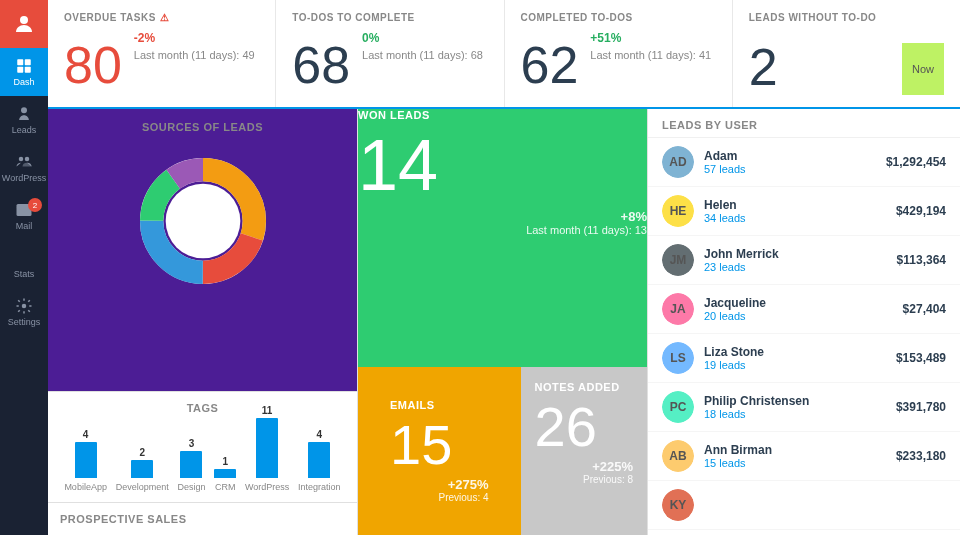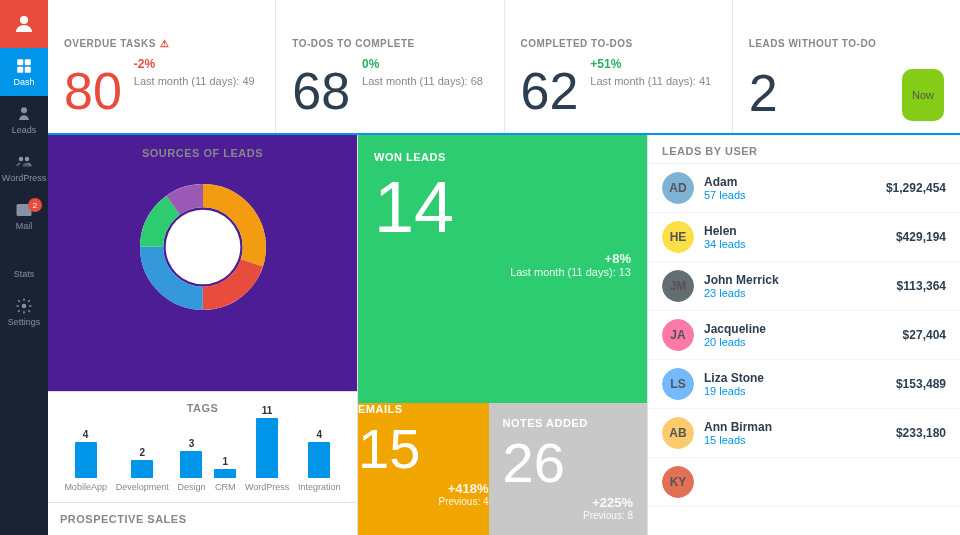--- a/index.html
+++ b/index.html
@@ -14,30 +14,30 @@
     .sidebar-item .label { font-size: 9px; }
     .sidebar-badge { position: absolute; top: 6px; right: 6px; background: #e74c3c; color: white; border-radius: 50%; width: 14px; height: 14px; font-size: 8px; display: flex; align-items: center; justify-content: center; }
 
     
     .main { flex: 1; display: flex; flex-direction: column; overflow: hidden; }
 
     
     .stats-row { display: flex; border-bottom: 2px solid #0095e8; }
     .stat-card { flex: 1; background: white; padding: 12px 16px; border-right: 1px solid #e8e8e8; min-height: 100px; }
     .stat-card:last-child { border-right: none; }
-    .stat-label { font-size: 10px; font-weight: 600; color: #888; text-transform: uppercase; letter-spacing: 0.5px; display: flex; align-items: center; gap: 4px; margin-top: 26px; }
+    .stat-label { font-size: 10px; font-weight: 600; color: #888; text-transform: uppercase; letter-spacing: 0.5px; display: flex; align-items: center; gap: 4px; }
     .stat-label .warn { color: #e74c3c; }
     .stat-number { font-size: 52px; font-weight: 300; color: #2c3e50; line-height: 1; margin-top: 8px; }
     .stat-number.red { color: #e74c3c; }
     .stat-sub { font-size: 11px; color: #888; margin-top: 4px; }
     .stat-change { font-size: 12px; font-weight: 600; }
     .stat-change.red { color: #e74c3c; }
     .stat-change.green { color: #27ae60; }
     .stat-row-inner { display: flex; align-items: flex-start; gap: 12px; margin-top: 8px; }
-    .now-btn { background: #84cc16; color: #555; border: none; padding: 20px 10px; font-size: 11px; cursor: pointer; border-radius: 10px; margin-top: 12px; }
+    .now-btn { background: #bef264; color: #555; border: none; padding: 20px 10px; font-size: 11px; cursor: pointer; border-radius: 0; margin-top: 12px; }
 
     
     .middle { display: flex; flex: 1; overflow: hidden; }
 
     
     .left-panel { width: 310px; background: #4c1d95; border-right: 1px solid #e0e0e0; display: flex; flex-direction: column; }
 
     
     .sources-section { padding: 12px; flex: 1; }
     .section-title { font-size: 11px; font-weight: 600; color: #888; text-align: center; text-transform: uppercase; letter-spacing: 0.5px; margin-bottom: 8px; }
@@ -51,27 +51,27 @@
     .tag-count { font-size: 10px; color: #333; font-weight: 600; }
     .tag-bar { width: 22px; background: #0095e8; border-radius: 1px 1px 0 0; }
     .tag-label { font-size: 9px; color: #888; margin-top: 2px; }
 
     
     .prospective { background: white; border-top: 1px solid #e0e0e0; padding: 10px 12px; }
     .prospective-title { font-size: 11px; font-weight: 600; color: #888; text-transform: uppercase; letter-spacing: 0.5px; }
 
     
     .center-panel { width: 290px; display: flex; flex-direction: column; border-right: 1px solid #e0e0e0; }
-    .won-leads { background: #2ecc71; padding: 16px; color: white; flex: 2; }
+    .won-leads { background: #2ecc71; color: white; flex: 2; }
     .won-title { font-size: 11px; font-weight: 600; text-transform: uppercase; letter-spacing: 0.5px; }
     .won-number { font-size: 72px; font-weight: 300; line-height: 1; margin-top: 8px; }
     .won-sub { font-size: 11px; text-align: right; opacity: 0.9; margin-top: 8px; }
     .won-change { font-size: 13px; font-weight: 600; }
     .bottom-tiles { display: flex; flex: 1; }
-    .emails-tile { background: #f0a500; padding: 0; color: white; flex: 1; }
+    .emails-tile { background: #f0a500; padding: 32px; color: white; flex: 1; }
     .notes-tile { background: #c8c8c8; padding: 14px; color: white; flex: 1; }
     .tile-title { font-size: 11px; font-weight: 600; text-transform: uppercase; letter-spacing: 0.5px; }
     .tile-number { font-size: 56px; font-weight: 300; line-height: 1; margin-top: 6px; }
     .tile-sub { font-size: 10px; text-align: right; margin-top: 4px; opacity: 0.9; }
     .tile-change { font-size: 13px; font-weight: 600; }
 
     
     .right-panel { flex: 1; background: white; overflow-y: auto; }
     .leads-by-user-title { font-size: 11px; font-weight: 600; color: #888; text-transform: uppercase; letter-spacing: 0.5px; padding: 10px 14px 6px; border-bottom: 1px solid #f0f0f0; }
     .user-row { display: flex; align-items: center; padding: 8px 14px; border-bottom: 1px solid #f5f5f5; gap: 10px; }
@@ -258,21 +258,21 @@
         <div class="won-sub">
           <span class="won-change">+8%</span>
           <br><span>Last month (11 days): 13</span>
         </div>
       </div>
       <div class="bottom-tiles">
         <div class="emails-tile">
           <div class="tile-title">EMAILS</div>
           <div class="tile-number">15</div>
           <div class="tile-sub">
-            <span class="tile-change">+418%</span>
+            <span class="tile-change">+275%</span>
             <br><span>Previous: 4</span>
           </div>
         </div>
         <div class="notes-tile">
           <div class="tile-title">NOTES ADDED</div>
           <div class="tile-number">26</div>
           <div class="tile-sub">
             <span class="tile-change">+225%</span>
             <br><span>Previous: 8</span>
           </div>
@@ -328,20 +328,30 @@
       <div class="user-avatar-img" style="background:#74b9ff">LS</div>
     </div>
     <div class="user-info">
       <div class="user-name">Liza Stone</div>
       <div class="user-leads">19 leads</div>
     </div>
     <div class="user-value">$153,489</div>
   </div>
           <div class="user-row">
     <div class="user-avatar">
+      <div class="user-avatar-img" style="background:#55efc4">PC</div>
+    </div>
+    <div class="user-info">
+      <div class="user-name">Philip Christensen</div>
+      <div class="user-leads">18 leads</div>
+    </div>
+    <div class="user-value">$391,780</div>
+  </div>
+          <div class="user-row">
+    <div class="user-avatar">
       <div class="user-avatar-img" style="background:#fdcb6e">AB</div>
     </div>
     <div class="user-info">
       <div class="user-name">Ann Birman</div>
       <div class="user-leads">15 leads</div>
     </div>
     <div class="user-value">$233,180</div>
   </div>
           <div class="user-row">
     <div class="user-avatar">

